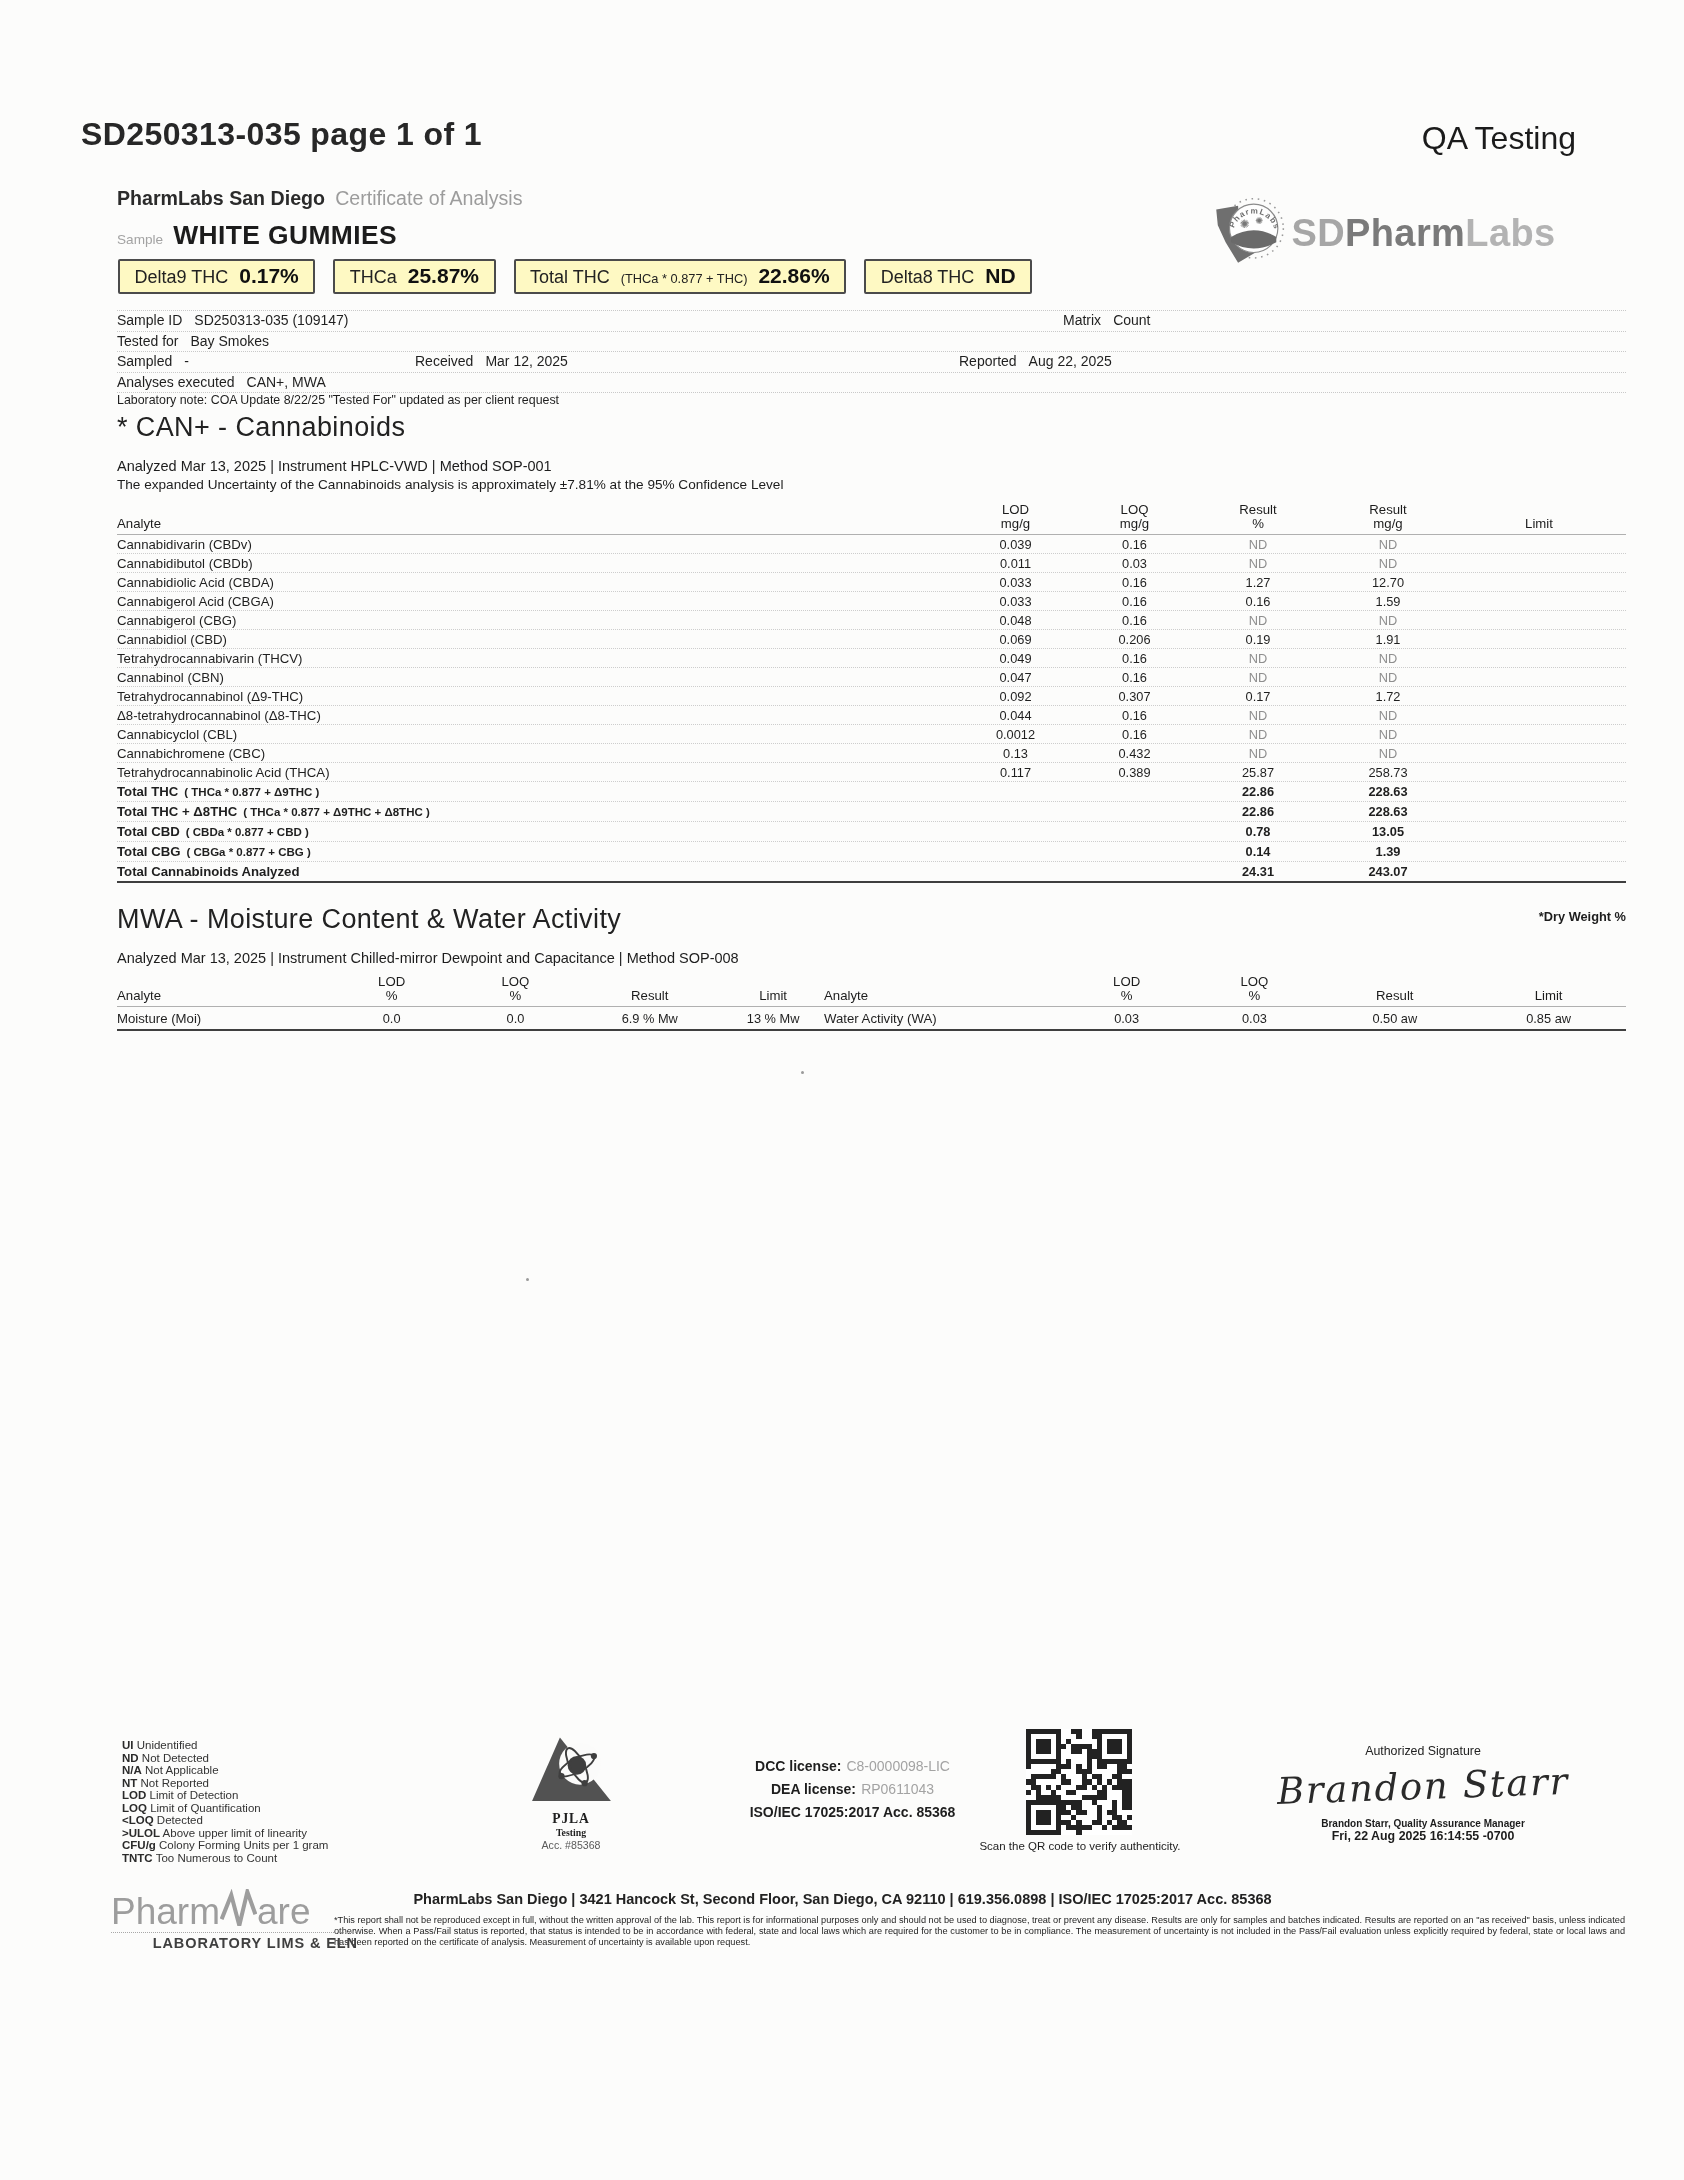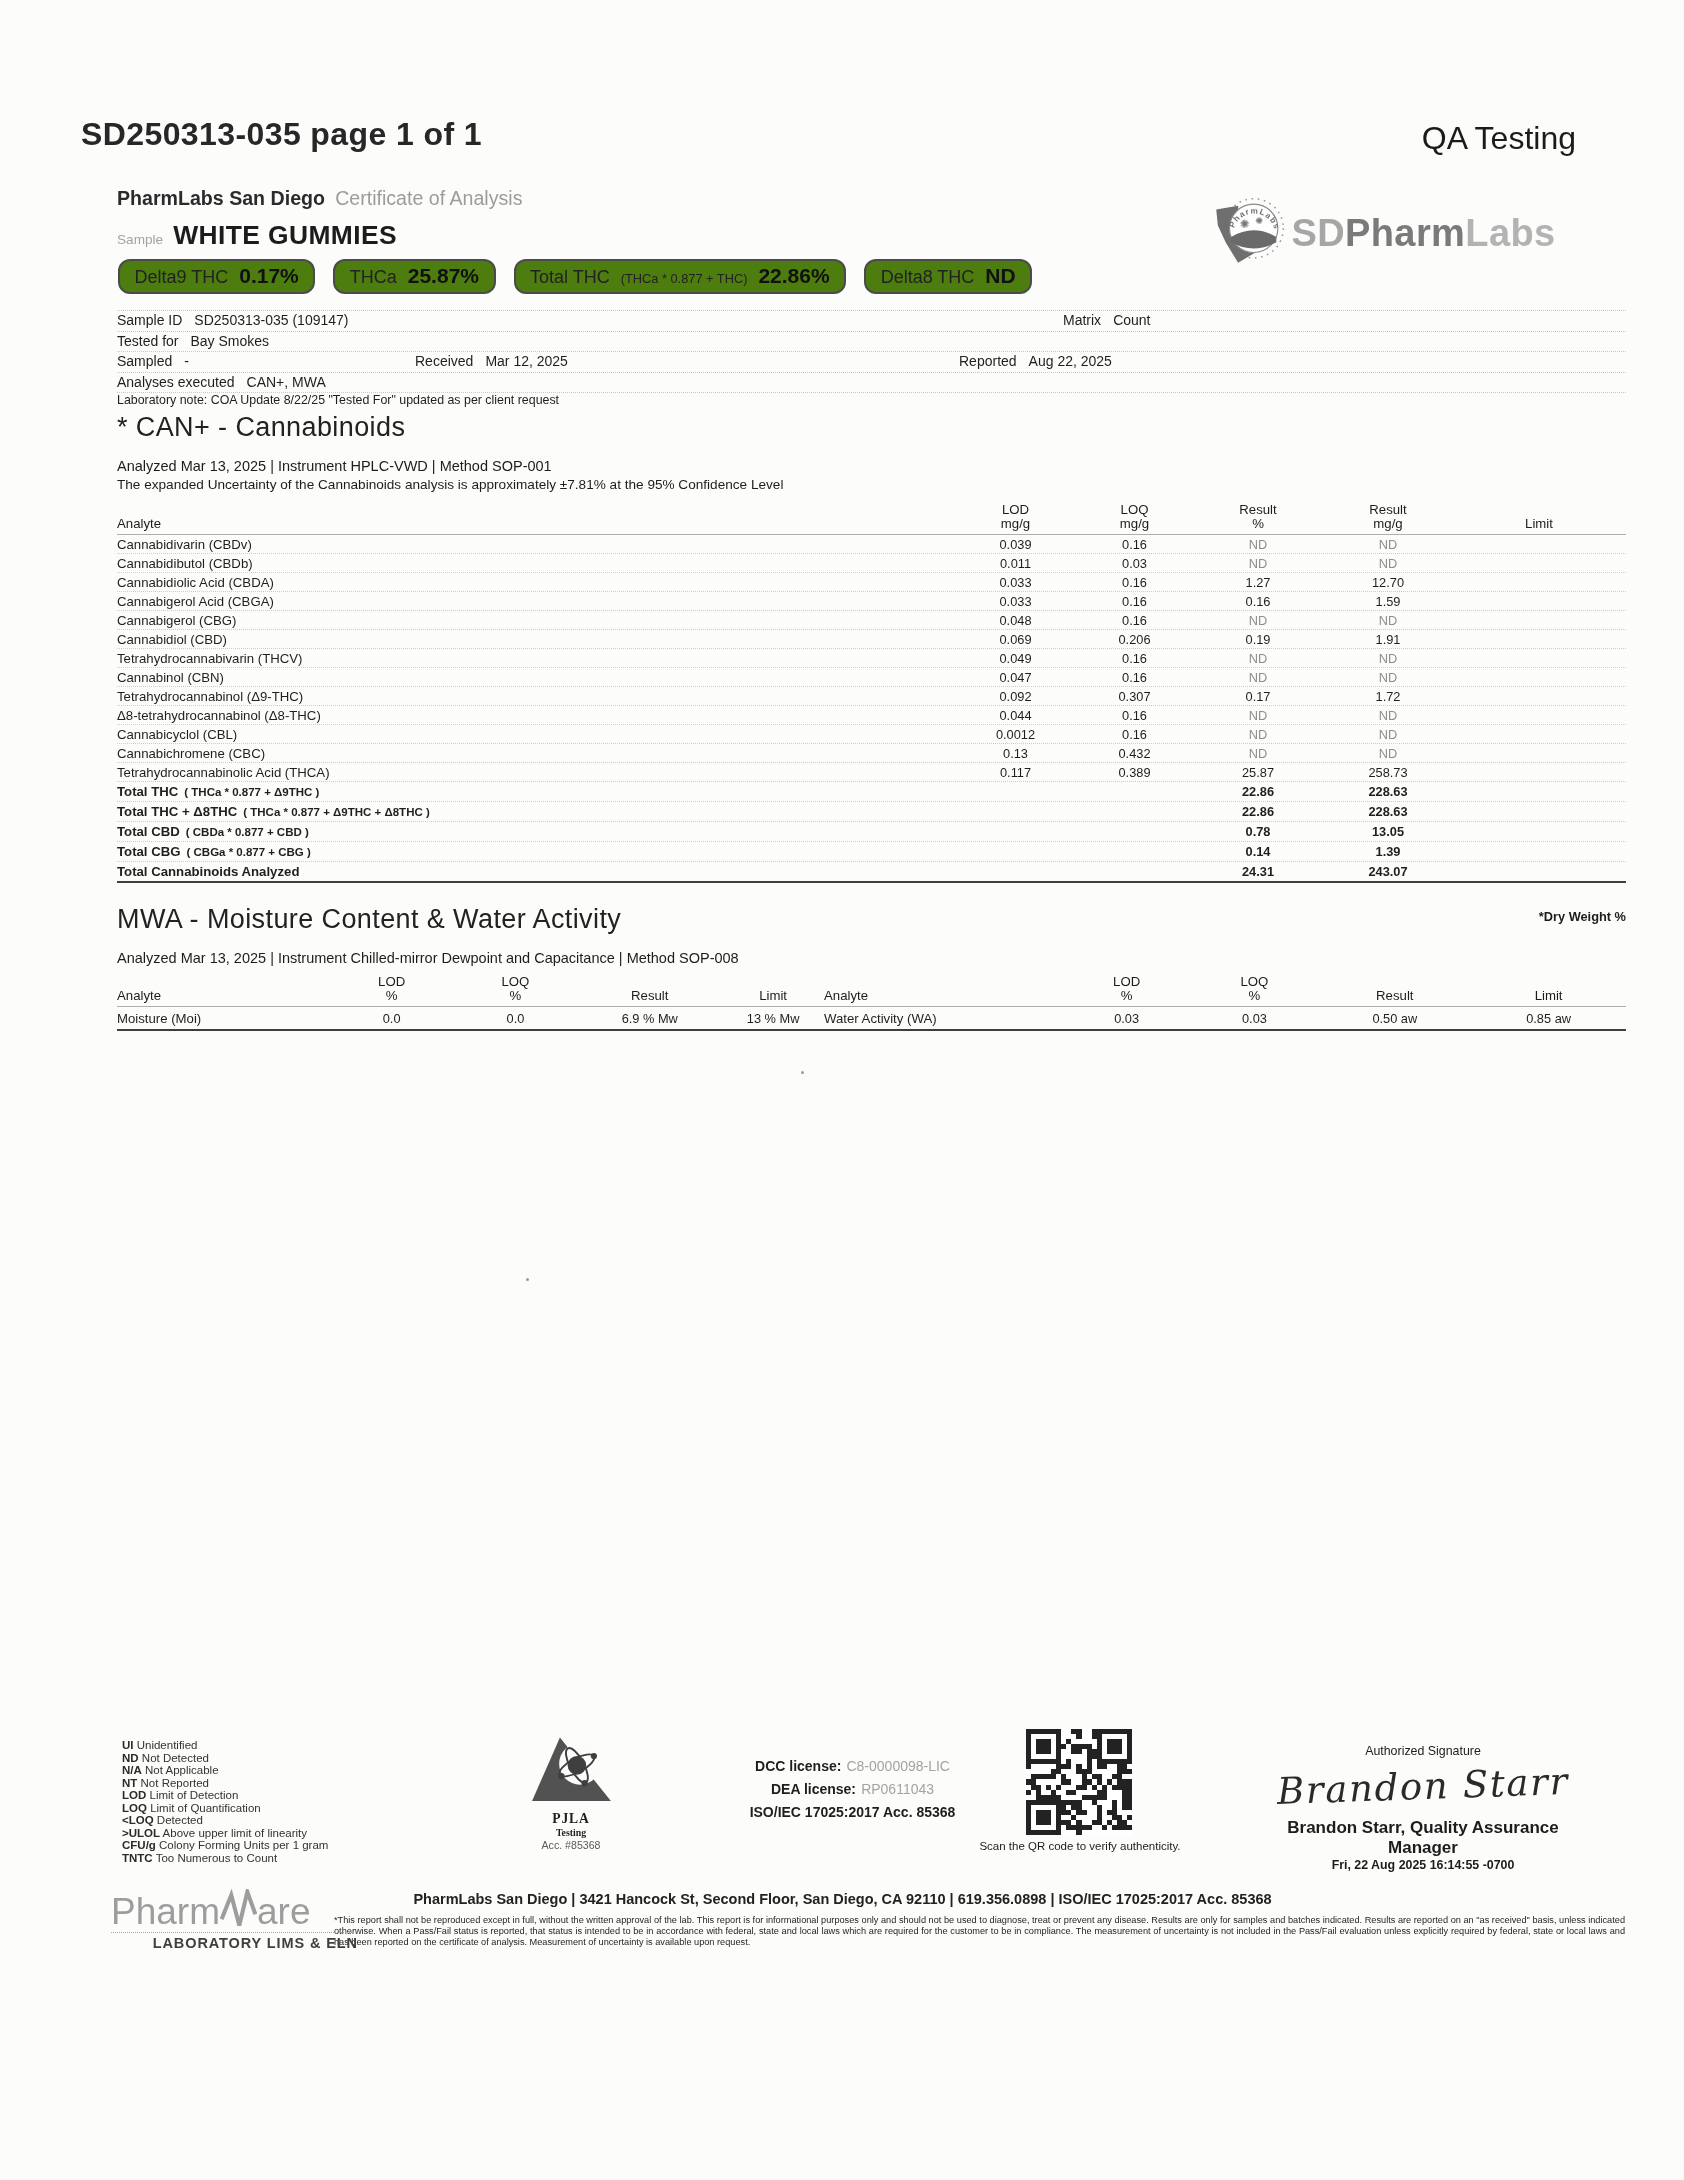--- a/index.html
+++ b/index.html
@@ -17,21 +17,21 @@
   .sample-label{font-size:13.6px;color:#a3a3a3;}
   .sample-name{font-size:26.4px;font-weight:700;color:#1c1c1c;margin-left:10.2px;letter-spacing:0.4px;}
 
   
   .sd-logo{left:1210px;top:194px;display:flex;align-items:center;}
   .sd-wordmark{font-size:38px;font-weight:700;letter-spacing:0.4px;margin-left:3.4px;}
   .wm-sd{color:#a6a6a6;}.wm-pharm{color:#7a7a7a;}.wm-labs{color:#b3b3b3;}
 
   
   .potency{left:118px;top:259px;display:flex;gap:18px;}
-  .pbox{border:2.6px solid #4b4b4b;border-radius:12px;background:#4d7c0f;
+  .pbox{border:2.6px solid #4b4b4b;border-radius:2px;background:#fef9c3;
         padding:3.4px 14.5px;display:flex;align-items:baseline;gap:11px;white-space:nowrap;}
   .plabel{font-size:18px;color:#222;}
   .pformula{font-size:12.8px;color:#222;}
   .pvalue{font-size:21px;font-weight:700;color:#111;}
 
   
   .info{left:117px;top:310px;width:1509px;font-size:14px;border-top:0.9px dotted #c9c9c9;}
   .irow{position:relative;height:19.6px;line-height:19.6px;border-bottom:0.9px dotted #c9c9c9;white-space:nowrap;}
   .ival{margin-left:12px;}
   .pair-received{position:absolute;left:298px;}
@@ -83,21 +83,21 @@
   .lic-val{color:#a3a3a3;margin-left:5.1px;}
   .lic-iso{font-weight:700;color:#1e1e1e;}
   .qr-wrap{left:1026px;top:1729px;}
   .qr{width:106px;height:106px;display:grid;grid-template-columns:repeat(21,1fr);grid-auto-rows:1fr;background:#fff;}
   .qr .on{background:#222;}
   .qr-caption{left:952px;top:1840px;width:256px;text-align:center;font-size:11.5px;color:#1d1d1d;}
   .signature{left:1261px;top:1744px;width:324px;text-align:center;}
   .sig-title{font-size:12.4px;color:#222;}
   .sig-script{font-family:"DejaVu Serif",serif;font-style:italic;font-size:37px;color:#2a2a2a;
               transform:rotate(-2deg);margin-top:6.8px;letter-spacing:1.7px;white-space:nowrap;}
-  .sig-name{font-size:17px;font-weight:700;margin-top:10.2px;color:#1c1c1c;}
+  .sig-name{font-size:10px;font-weight:700;margin-top:10.2px;color:#1c1c1c;}
   .sig-date{font-size:12.4px;font-weight:700;color:#1c1c1c;}
   .address{left:0;top:1891px;width:1685px;text-align:center;font-size:14.5px;font-weight:700;color:#222;}
   .disclaimer{left:334px;top:1915px;width:1291px;font-size:9.2px;line-height:11px;color:#242424;text-align:justify;}
   .pharmware{left:111px;top:1889px;width:256px;}
   .pw-brand{font-size:37px;color:#9d9d9d;display:flex;align-items:flex-end;line-height:37px;}
   .pw-sub{text-align:right;font-size:14.5px;font-weight:700;color:#3f3f3f;letter-spacing:0.9px;
           border-top:1.7px dotted #a8a8a8;margin-top:1.7px;padding-top:2.6px;width:247px;}
   .speck{width:3.4px;height:3.4px;border-radius:50%;background:#9a9a9a;}
 </style>
 </head>

